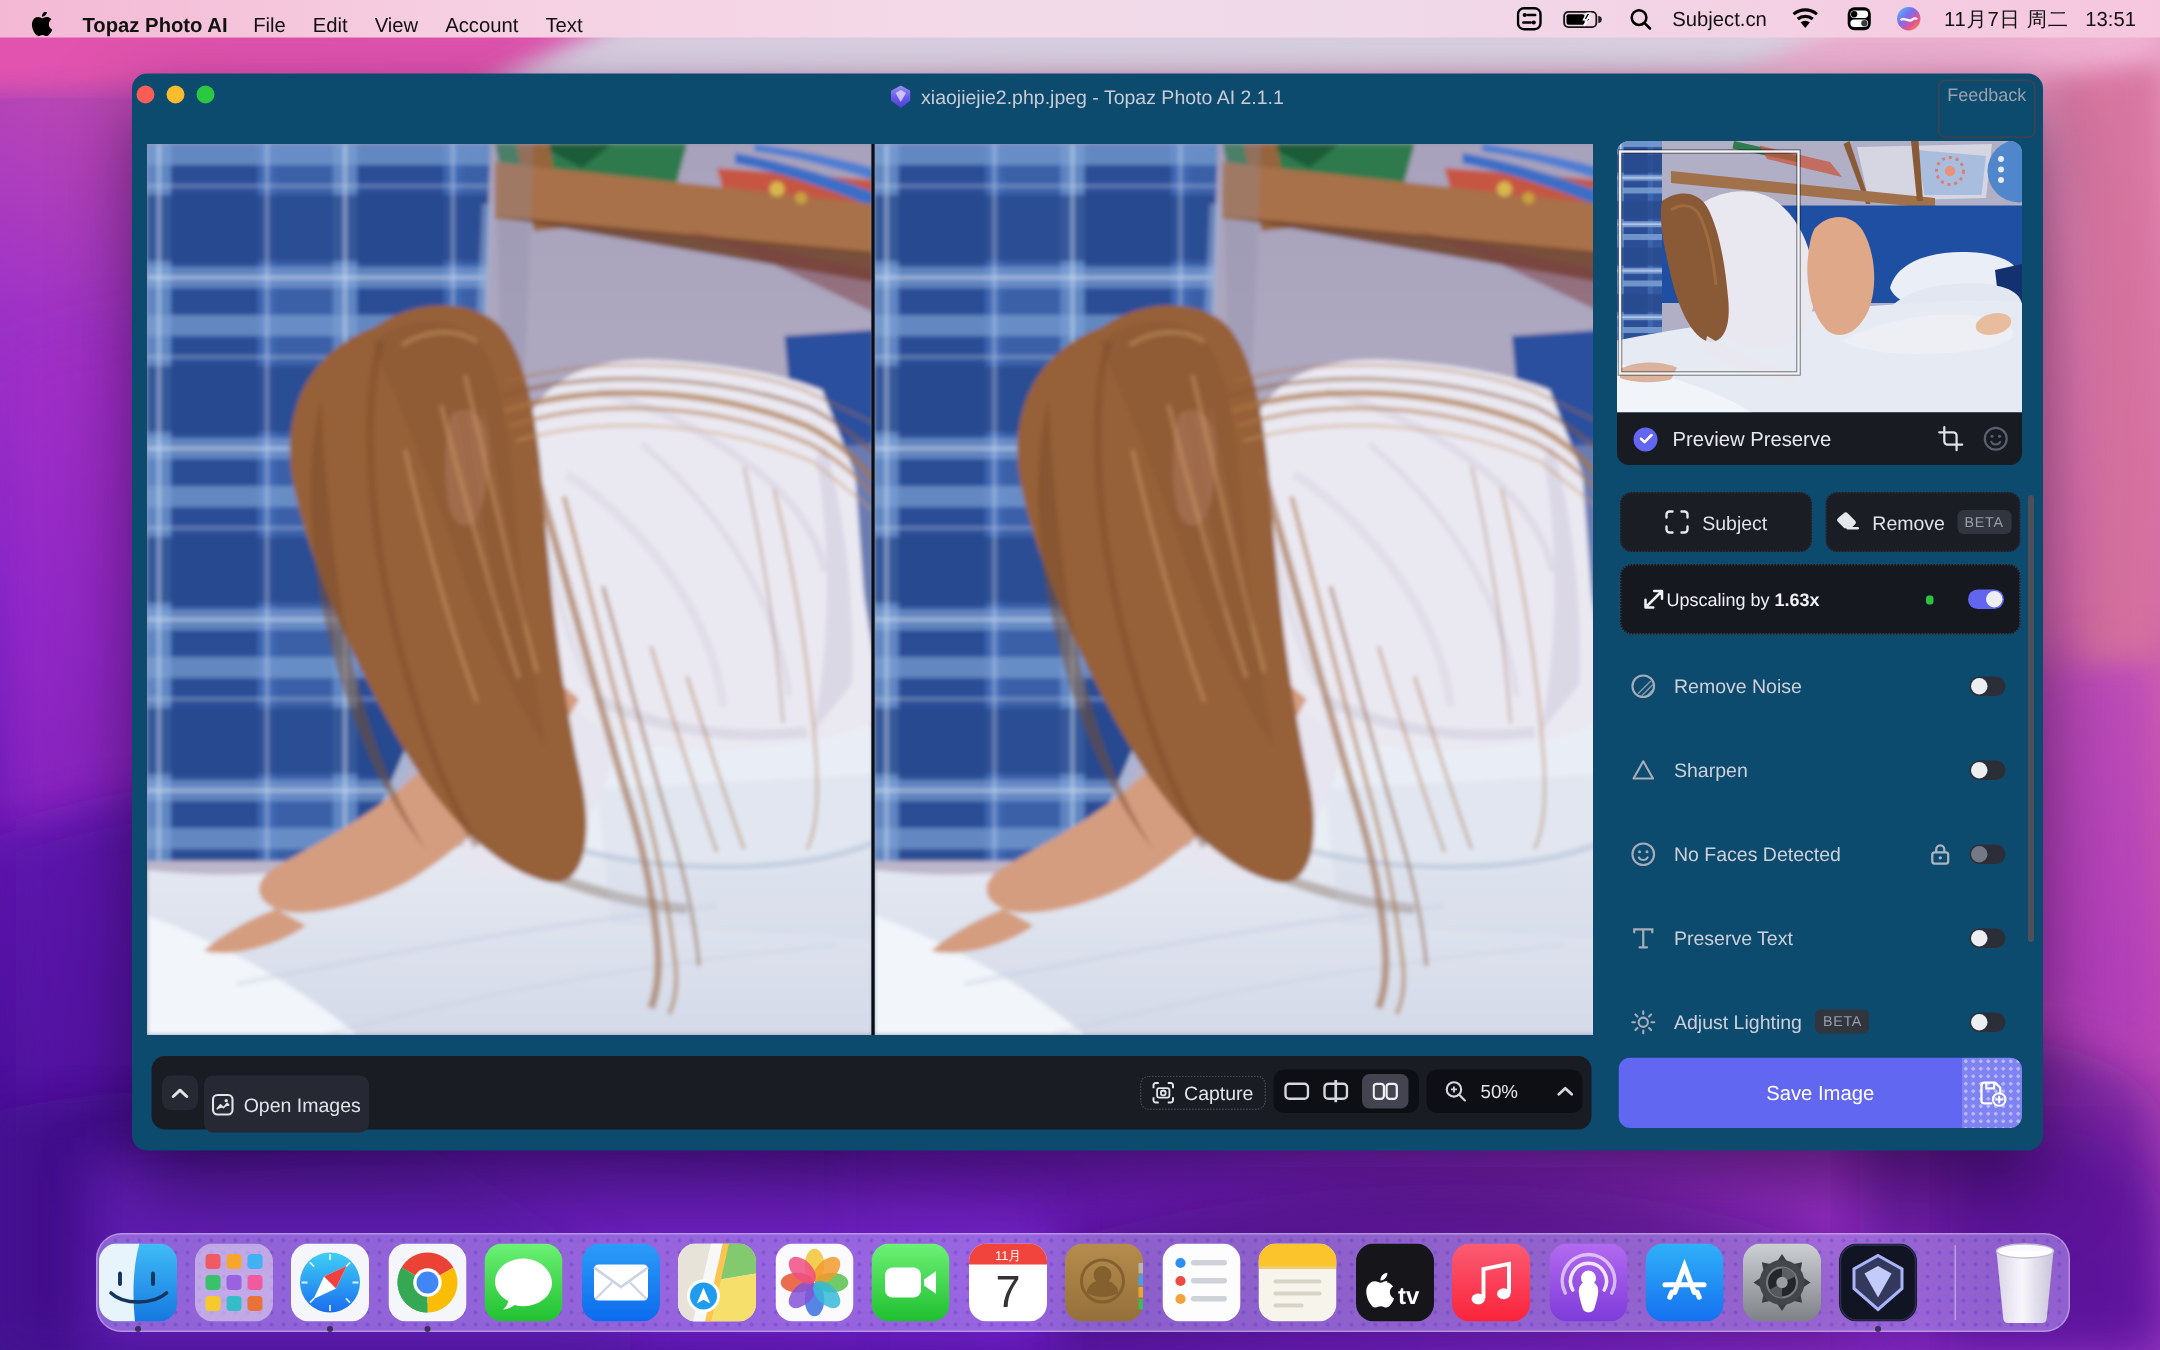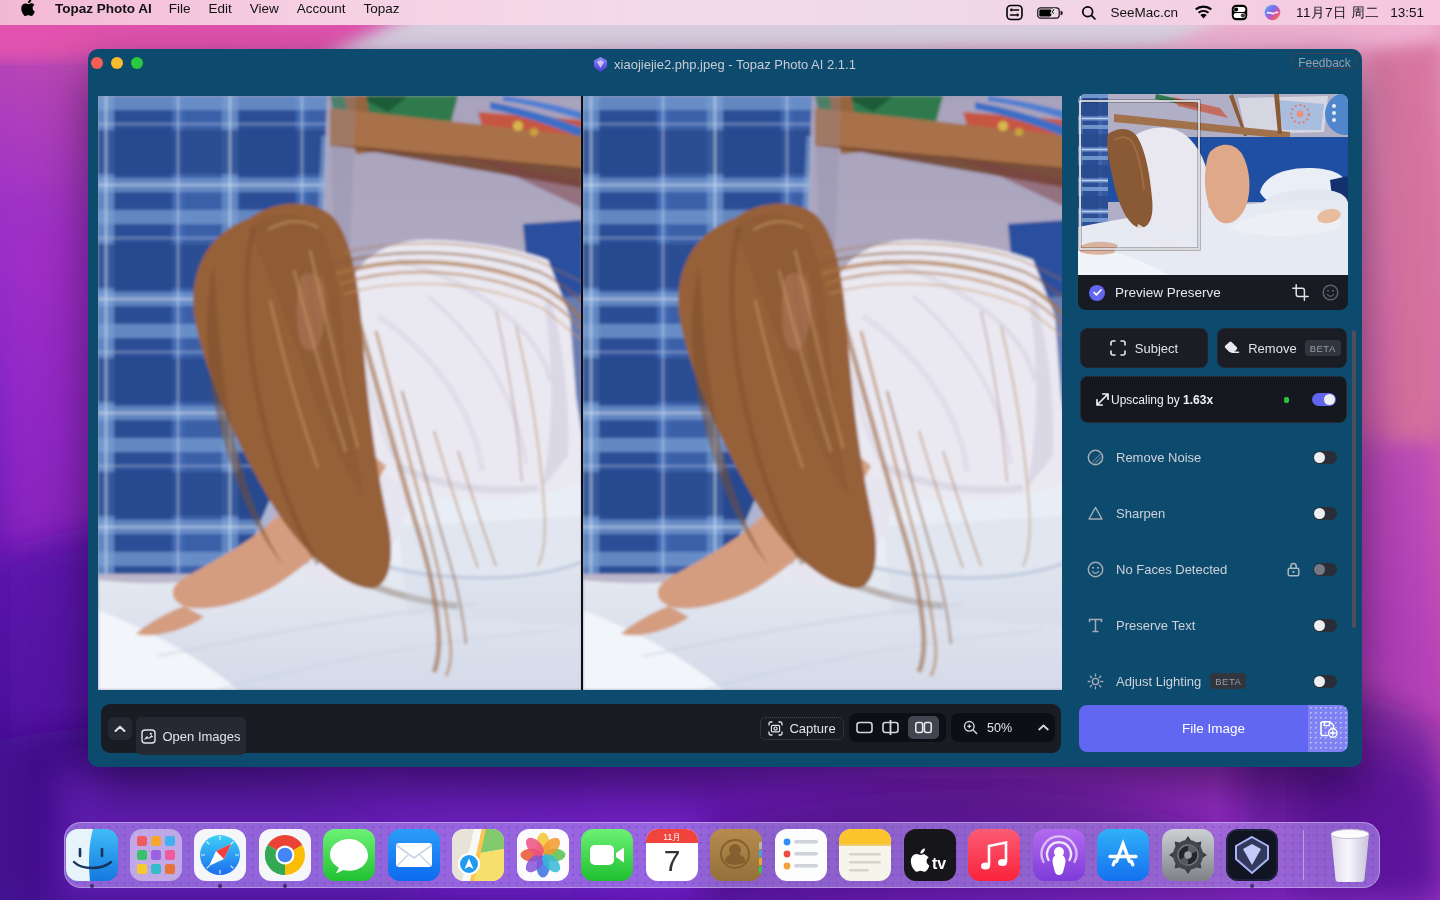--- a/index.html
+++ b/index.html
@@ -3,30 +3,30 @@
 <meta charset="utf-8">
 <style>
 *{margin:0;padding:0;box-sizing:border-box}
 html,body{width:1440px;height:900px;overflow:hidden}
 body{position:relative;font-family:"Liberation Sans",sans-serif;background:#7b22c8}
 
 #wall{position:absolute;left:0;top:0;width:1440px;height:900px;z-index:0}
 
 #menubar{position:absolute;left:0;top:0;width:1440px;height:25px;z-index:50;
 background:linear-gradient(90deg,#f3b8d4 0%,#f6d0e2 22%,#f3dae8 45%,#efdae9 62%,#f3d2e4 80%,#f6c6de 100%);
-display:flex;align-items:flex-start;font-size:13.5px;color:#111}
+display:flex;align-items:flex-end;font-size:13.5px;color:#111}
 .mb-l{display:flex;align-items:center}
 .mb-item{margin:0 9px}
 #menubar .appname{font-weight:bold;margin:0 8px 0 20px}
 .mb-r{position:absolute;right:0;top:0;height:25px;display:flex;align-items:center}
 
 #win{position:absolute;left:88px;top:49px;width:1274px;height:718px;background:#0c4a6e;border-radius:10px;z-index:10;box-shadow:0 22px 50px rgba(20,0,40,.55)}
 .tl{position:absolute;width:12px;height:12px;border-radius:50%;top:8px}
 #title{position:absolute;left:0;right:0;top:8px;text-align:center;font-size:13px;color:#c9ccd4;z-index:11}
-#feedback{position:absolute;left:1204px;top:4px;width:65px;height:16px;border:1px solid #40434d;border-radius:5px;color:#9aa0ac;font-size:12px;text-align:center;line-height:19px;z-index:11}
+#feedback{position:absolute;left:1204px;top:4px;width:65px;height:39px;border:1px solid #40434d;border-radius:5px;color:#9aa0ac;font-size:12px;text-align:center;line-height:19px;z-index:11}
 .panel{position:absolute;top:47px;height:594px;overflow:hidden;background:#9a9ab4}
 #panelL{left:10px;width:483px}
 #panelR{left:495px;width:479px}
 #pandiv{position:absolute;left:493px;top:47px;width:2px;height:594px;background:#0d0e12;z-index:12}
 
 #bbar{position:absolute;left:13px;top:655px;width:960px;height:49px;background:#191c23;border-radius:9px;z-index:12}
 .bbtn{position:absolute;background:#262933;border-radius:6px;display:flex;align-items:center;justify-content:center;color:#e2e4e9;font-size:13px}
 
 .sbtn{position:absolute;background:#1a1d24;border-radius:8px;display:flex;align-items:center;justify-content:center;color:#dfe2e8;font-size:13px}
 .srow{position:absolute;width:267px;height:24px;display:flex;align-items:center;color:#ced1d9;font-size:13px}
@@ -82,41 +82,41 @@
 <div id="menubar">
   <div class="mb-l">
     <svg class="mb-item" style="margin-left:20px;margin-right:0" width="15" height="17" viewBox="0 0 15 17">
         <path fill="#000" d="M12.6 9.1c0-2.1 1.7-3.1 1.8-3.2-1-1.4-2.5-1.6-3-1.6-1.3-.1-2.5.8-3.2.8-.7 0-1.7-.8-2.8-.7C4 4.4 2.7 5.2 2 6.5.5 9 1.6 12.8 3 14.9c.7 1 1.5 2.1 2.6 2.1 1 0 1.4-.7 2.7-.7s1.6.7 2.8.7c1.1 0 1.9-1 2.6-2 .8-1.2 1.1-2.3 1.1-2.4-.1 0-2.2-.9-2.2-3.5zM10.5 2.9c.6-.7 1-1.7.9-2.7-.9 0-1.9.6-2.5 1.3-.5.6-1 1.6-.9 2.6 1 .1 2-.5 2.5-1.2z" transform="translate(0,-1)"></path>
       </svg>
     <div class="appname">Topaz Photo AI</div>
     <div class="mb-item">File</div>
     <div class="mb-item">Edit</div>
     <div class="mb-item">View</div>
     <div class="mb-item">Account</div>
-    <div class="mb-item">Topaz</div>
+    <div class="mb-item">Text</div>
   </div>
   <div class="mb-r" id="mbright">
     <svg width="17" height="17" viewBox="0 0 17 17" style="margin-right:14px">
         <rect x="1" y="1.5" width="15" height="14" rx="4" fill="none" stroke="#000" stroke-width="1.6"></rect>
         <circle cx="5.5" cy="6" r="1.4" fill="#000"></circle>
         <path d="M7.5 6 H12.5" stroke="#000" stroke-width="1.6" stroke-linecap="round"></path>
         <circle cx="11.5" cy="11" r="1.4" fill="#000"></circle>
         <path d="M4.5 11 H9.5" stroke="#000" stroke-width="1.6" stroke-linecap="round"></path>
       </svg>
     <svg width="28" height="14" viewBox="0 0 30 14" style="margin-right:16px">
         <rect x="0.8" y="1.5" width="23" height="11" rx="3" fill="none" stroke="#000" stroke-width="1.3" opacity=".9"></rect>
         <rect x="2.5" y="3.2" width="13" height="7.6" rx="1.5" fill="#000"></rect>
         <path d="M25.2 4.5 v5 a2.5 2.5 0 0 0 0 -5z" fill="#000" opacity=".85"></path>
         <path d="M17.2 2.5 L14.6 7.2 h2.6 L14.8 11.6 L20 6.2 h-2.6 L19.6 2.5 Z" fill="#000" stroke="#fff" stroke-width="1"></path>
       </svg>
     <svg width="16" height="16" viewBox="0 0 16 16" style="margin-right:13px">
         <circle cx="6.7" cy="6.7" r="4.9" fill="none" stroke="#000" stroke-width="1.7"></circle>
         <path d="M10.4 10.4 L14 14" stroke="#000" stroke-width="1.7" stroke-linecap="round"></path>
       </svg>
-    <div style="margin-right:16px;font-size:13.5px">SeeMac.cn</div>
+    <div style="margin-right:16px;font-size:13.5px">Subject.cn</div>
     <svg width="19" height="15" viewBox="0 0 19 15" style="margin-right:18px">
         <path d="M9.5 13.6 L12.6 9.9 a5.4 5.4 0 0 0 -6.2 0 Z" fill="#000"></path>
         <path d="M4.5 7.7 a8 8 0 0 1 10 0" fill="none" stroke="#000" stroke-width="2.1"></path>
         <path d="M1.7 4.4 a12.3 12.3 0 0 1 15.6 0" fill="none" stroke="#000" stroke-width="2.1"></path>
       </svg>
     <svg width="17" height="17" viewBox="0 0 17 17" style="margin-right:16px">
         <rect x="0.8" y="0.8" width="15.4" height="15.4" rx="4.5" fill="#000"></rect>
         <rect x="2.6" y="3" width="11.8" height="5" rx="2.5" fill="#fff"></rect>
         <circle cx="5.1" cy="5.5" r="2.1" fill="#000"></circle>
         <rect x="2.6" y="9" width="11.8" height="5" rx="2.5" fill="#fff"></rect>
@@ -404,21 +404,21 @@
         </svg>Preserve Text<div class="tog">
           <div class="knob"></div>
         </div></div>
     <div class="srow" style="left:992px;top:620px"><svg class="sicon" viewBox="0 0 17 17">
           <circle cx="8.5" cy="8.5" r="3.1" fill="none" stroke="#a6acb8" stroke-width="1.4"></circle>
           <path d="M8.5 1.2 V3 M8.5 14 V15.8 M1.2 8.5 H3 M14 8.5 H15.8 M3.3 3.3 L4.6 4.6 M12.4 12.4 L13.7 13.7 M3.3 13.7 L4.6 12.4 M12.4 4.6 L13.7 3.3" stroke="#a6acb8" stroke-width="1.4" stroke-linecap="round"></path>
         </svg>Adjust Lighting<span class="beta" style="margin-left:9px">BETA</span><div class="tog">
           <div class="knob"></div>
         </div></div>
     <div style="position:absolute;left:991px;top:656px;width:269px;height:47px;border-radius:8px;overflow:hidden;display:flex">
-      <div style="width:229px;height:47px;background:#6267f1;color:#fff;font-size:13.5px;display:flex;align-items:center;justify-content:center;text-indent:40px">File Image</div>
+      <div style="width:229px;height:47px;background:#6267f1;color:#fff;font-size:13.5px;display:flex;align-items:center;justify-content:center;text-indent:40px">Save Image</div>
       <div style="width:40px;height:47px;background:#7e82f3;display:flex;align-items:center;justify-content:center;background-image:radial-gradient(rgba(255,255,255,.45) 1px,transparent 1px);background-size:5px 5px">
         <svg width="19" height="18" viewBox="0 0 19 18">
             <path d="M2 3.5 a1.8 1.8 0 0 1 1.8 -1.8 H11 L14.5 5.2 V9" fill="none" stroke="#fff" stroke-width="1.5" stroke-linecap="round"></path>
             <path d="M2 3.5 V13.8 a1.8 1.8 0 0 0 1.8 1.8 H8.5" fill="none" stroke="#fff" stroke-width="1.5" stroke-linecap="round"></path>
             <path d="M5.2 1.9 V5.6 H10.4 V1.9" fill="none" stroke="#fff" stroke-width="1.4"></path>
             <circle cx="13.8" cy="13" r="4.2" fill="none" stroke="#fff" stroke-width="1.4"></circle>
             <path d="M13.8 11 V15 M11.8 13 H15.8" stroke="#fff" stroke-width="1.4" stroke-linecap="round"></path>
           </svg>
       </div>
     </div>

